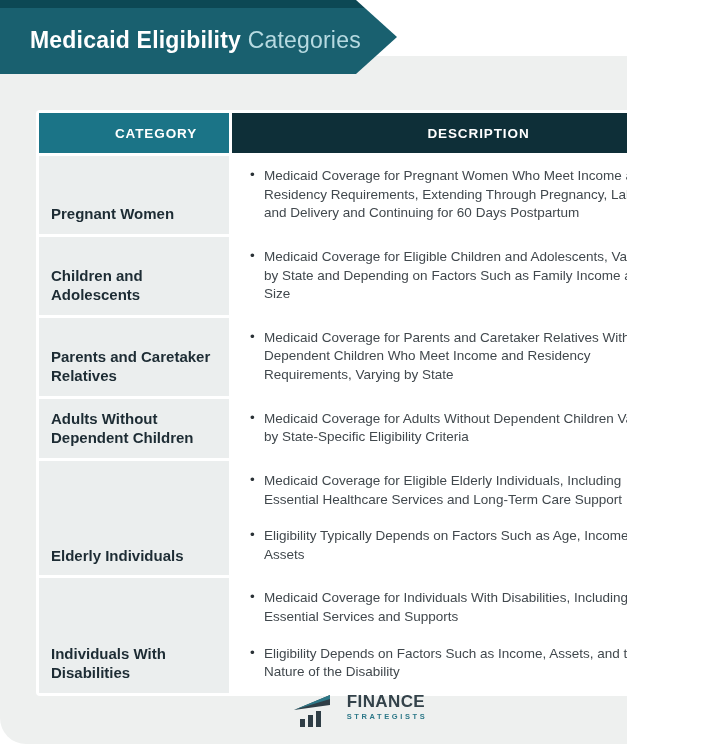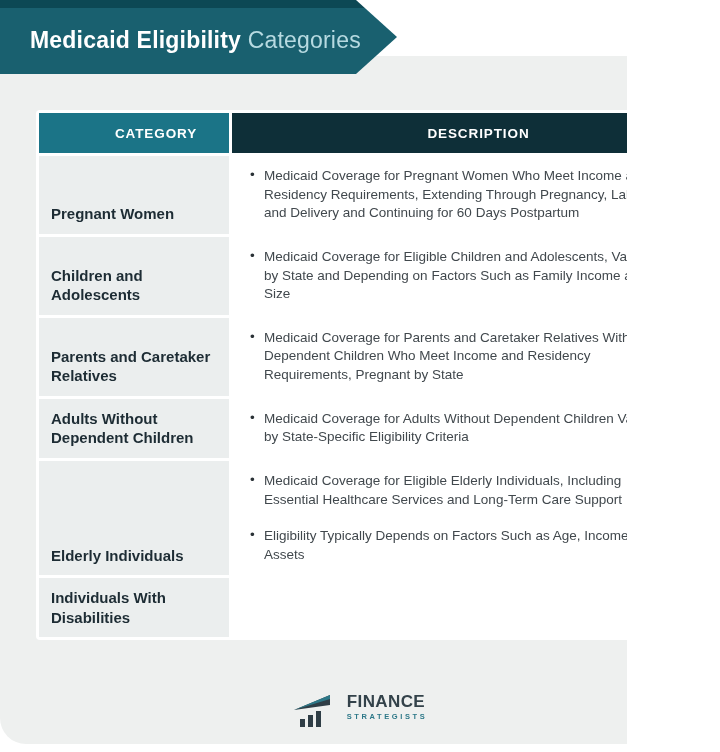--- a/index.html
+++ b/index.html
@@ -87,21 +87,21 @@
       <ul class="bullets">
           <li>Medicaid Coverage for Eligible Children and Adolescents, Varying by State and Depending on Factors Such as Family Income and Size</li>
         </ul>
     </div>
 
     <div class="cat-cell">
       <span class="cat-label">Parents and Caretaker Relatives</span>
     </div>
     <div class="desc-cell">
       <ul class="bullets">
-          <li>Medicaid Coverage for Parents and Caretaker Relatives With Dependent Children Who Meet Income and Residency Requirements, Pregnant by State</li>
+          <li>Medicaid Coverage for Parents and Caretaker Relatives With Dependent Children Who Meet Income and Residency Requirements, Varying by State</li>
         </ul>
     </div>
 
     <div class="cat-cell">
       <span class="cat-label">Adults Without Dependent Children</span>
     </div>
     <div class="desc-cell">
       <ul class="bullets">
           <li>Medicaid Coverage for Adults Without Dependent Children Varies by State-Specific Eligibility Criteria</li>
         </ul>
@@ -113,20 +113,26 @@
     <div class="desc-cell">
       <ul class="bullets">
           <li>Medicaid Coverage for Eligible Elderly Individuals, Including Essential Healthcare Services and Long-Term Care Support</li>
           <li>Eligibility Typically Depends on Factors Such as Age, Income, and Assets</li>
         </ul>
     </div>
 
     <div class="cat-cell">
       <span class="cat-label">Individuals With Disabilities</span>
     </div>
+    <div class="desc-cell">
+      <ul class="bullets">
+          <li>Medicaid Coverage for Individuals With Disabilities, Including Essential Services and Supports</li>
+          <li>Eligibility Depends on Factors Such as Income, Assets, and the Nature of the Disability</li>
+        </ul>
+    </div>
   </div>
 
   <div class="footer">
     <div class="logo">
       <span>
         <svg width="38" height="34" viewBox="0 0 38 34" aria-hidden="true">
           <polygon points="1,17 37,2 37,12" fill="#2f3e46"></polygon>
           <polygon points="1,17 37,2 37,6" fill="#2d7888"></polygon>
           <rect x="7" y="26" width="5" height="8" fill="#2f3e46"></rect>
           <rect x="15" y="22" width="5" height="12" fill="#2f3e46"></rect>

